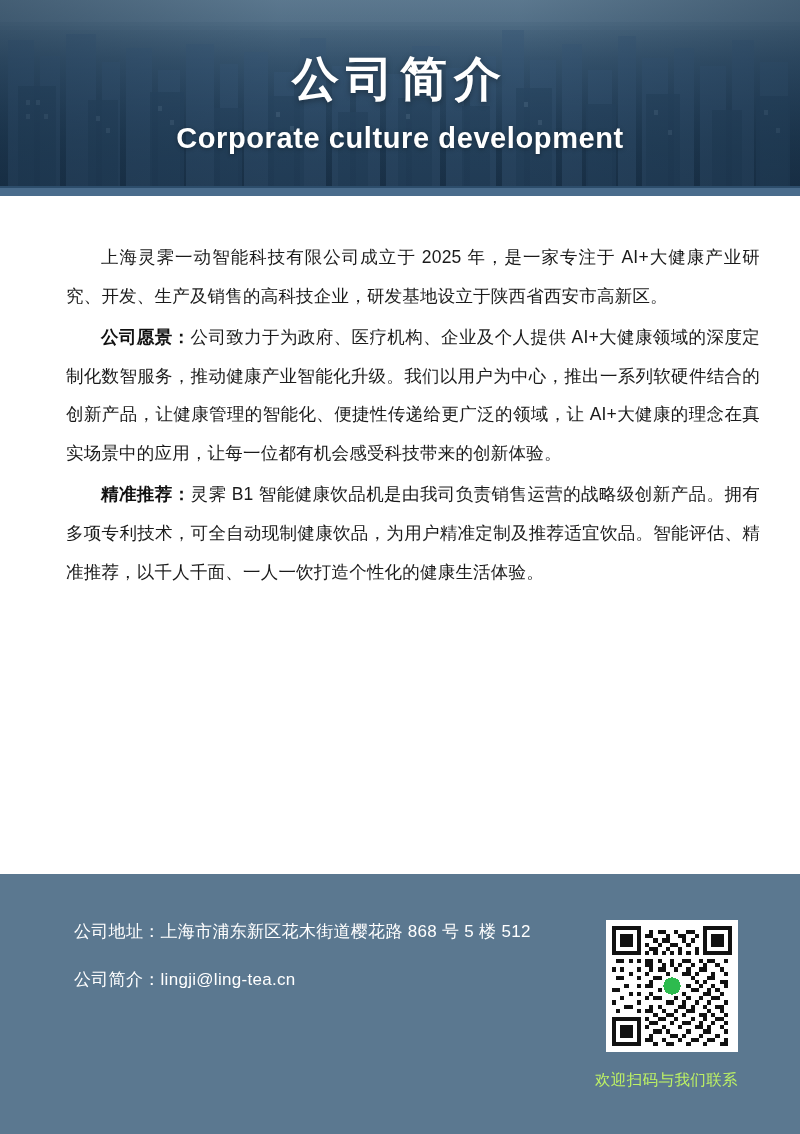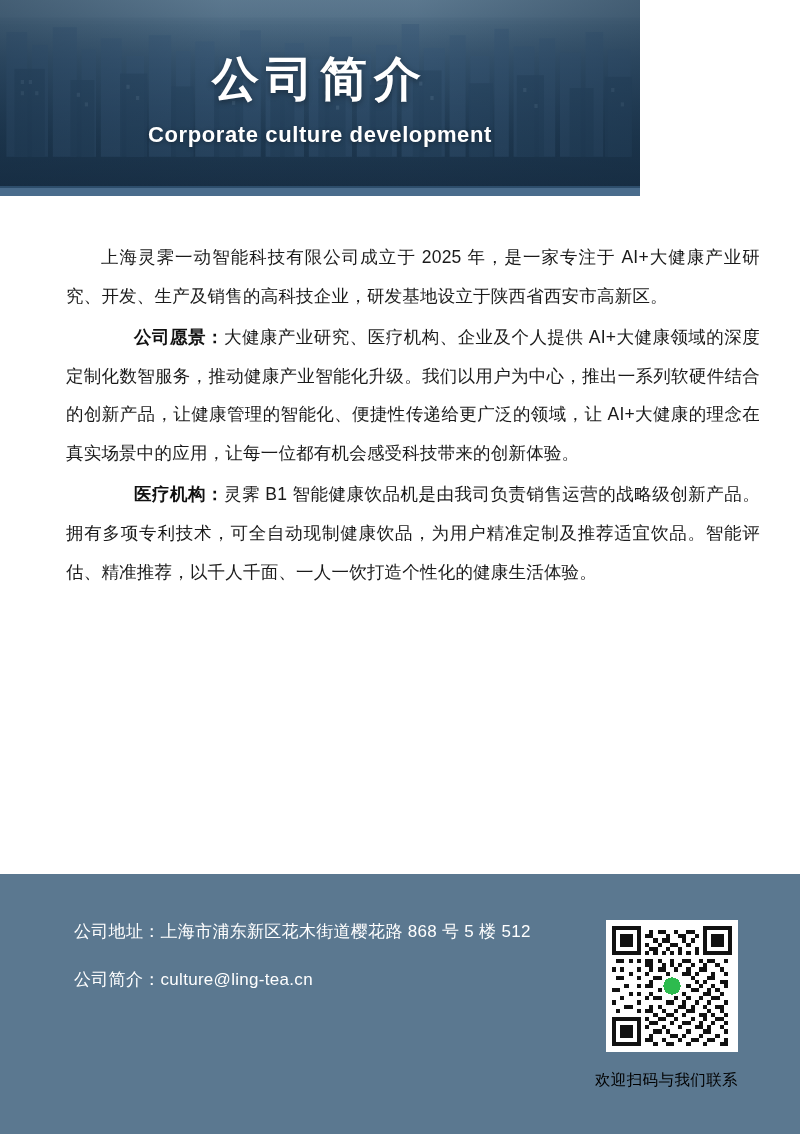--- a/index.html
+++ b/index.html
@@ -15,21 +15,21 @@
   .page {
     position: relative;
     width: 800px;
     height: 1134px;
     background: #ffffff;
   }
 
   
   .banner {
     position: relative;
-    width: 640px;
+    width: 800px;
     height: 196px;
     overflow: hidden;
     background: #1d3a52;
   }
 
   
   .banner-photo {
     position: absolute;
     inset: 0;
     background:
@@ -60,21 +60,21 @@
     font-size: 47px;
     font-weight: bold;
     color: #ffffff;
     letter-spacing: 7px;
     line-height: 1.15;
     text-shadow: 0 2px 6px rgba(0,0,0,0.38);
     font-family: "Liberation Sans", "DejaVu Sans", sans-serif;
   }
   .banner-sub {
     margin-top: 16px;
-    font-size: 22px;
+    font-size: 29px;
     font-weight: bold;
     color: #ffffff;
     letter-spacing: 0.6px;
     text-shadow: 0 1px 4px rgba(0,0,0,0.35);
   }
   .banner-rule {
     position: absolute;
     left: 0; right: 0;
     bottom: 0;
     height: 10px;
@@ -90,21 +90,21 @@
   }
   p.para {
     font-size: 17.5px;
     line-height: 2.22;
     color: #1a1a1a;
     text-align: justify;
     text-indent: 2em;
     margin-bottom: 2px;
     letter-spacing: 0.2px;
   }
-  .lead { font-weight: bold; color: #111; margin-left: 33px; }
+  .lead { font-weight: bold; color: #111; }
   .bold-close {
     font-weight: bold;
     color: #111;
   }
 
   
   .footer {
     position: absolute;
     left: 0;
     bottom: 0;
@@ -135,21 +135,21 @@
     padding: 6px;
   }
   .qr-canvas { width: 120px; height: 120px; display: block; }
   .scan-text {
     position: absolute;
     right: 62px;
     top: 196px;
     width: 220px;
     text-align: right;
     font-size: 15.5px;
-    color: #000000;
+    color: #bef264;
     letter-spacing: 0.4px;
   }
 </style>
 </head>
 <body>
 
 <div class="page">
 
   <div class="banner">
     <div class="banner-photo"></div>
@@ -235,39 +235,39 @@
     </div>
 
     <div class="banner-rule"></div>
   </div>
 
   <div class="content">
 
     <p class="para">上海灵霁一动智能科技有限公司成立于 2025 年，是一家专注于 AI+大健康产业研究、开发、生产及销售的高科技企业，研发基地设立于陕西省西安市高新区。</p>
 
     <p class="para">
-      <span class="lead">公司愿景：</span><span>大健康产业研究、医疗机构、企业及个人提供 AI+大健康领域的深度定制化数智服务，推动健康产业智能化升级。我们以用户为中心，推出一系列软硬件结合的创新产品，让健康管理的智能化、便捷性传递给更广泛的领域，让 AI+大健康的理念在真实场景中的应用，让每一位都有机会感受科技带来的创新体验。</span>
+      <span class="lead">公司愿景：</span><span>公司致力于为政府、医疗机构、企业及个人提供 AI+大健康领域的深度定制化数智服务，推动健康产业智能化升级。我们以用户为中心，推出一系列软硬件结合的创新产品，让健康管理的智能化、便捷性传递给更广泛的领域，让 AI+大健康的理念在真实场景中的应用，让每一位都有机会感受科技带来的创新体验。</span>
     </p>
 
     <p class="para">
-      <span class="lead">医疗机构：</span><span>灵霁 B1 智能健康饮品机是由我司负责销售运营的战略级创新产品。拥有多项专利技术，可全自动现制健康饮品，为用户精准定制及推荐适宜饮品。智能评估、精准推荐，以千人千面、一人一饮打造个性化的健康生活体验。</span>
+      <span class="lead">精准推荐：</span><span>灵霁 B1 智能健康饮品机是由我司负责销售运营的战略级创新产品。拥有多项专利技术，可全自动现制健康饮品，为用户精准定制及推荐适宜饮品。智能评估、精准推荐，以千人千面、一人一饮打造个性化的健康生活体验。</span>
     </p>
 
 
   </div>
 
   <div class="footer">
     <div class="footer-inner">
 
       <div class="footer-line">
         <span class="footer-label">公司地址：</span><span>上海市浦东新区花木街道樱花路 868 号 5 楼 512</span>
       </div>
 
       <div class="footer-line">
-        <span class="footer-label">公司简介：</span><span>culture@ling-tea.cn</span>
+        <span class="footer-label">公司简介：</span><span>lingji@ling-tea.cn</span>
       </div>
 
       <div class="qr-box">
         <svg class="qr-canvas" viewBox="0 0 29 29" shape-rendering="crispEdges">
           <rect width="29" height="29" fill="#ffffff"></rect>
           <g fill="#111111">
 
             <rect x="0" y="0" width="7" height="1"></rect>
               <rect x="0" y="6" width="7" height="1"></rect>
             <rect x="0" y="0" width="1" height="7"></rect>

